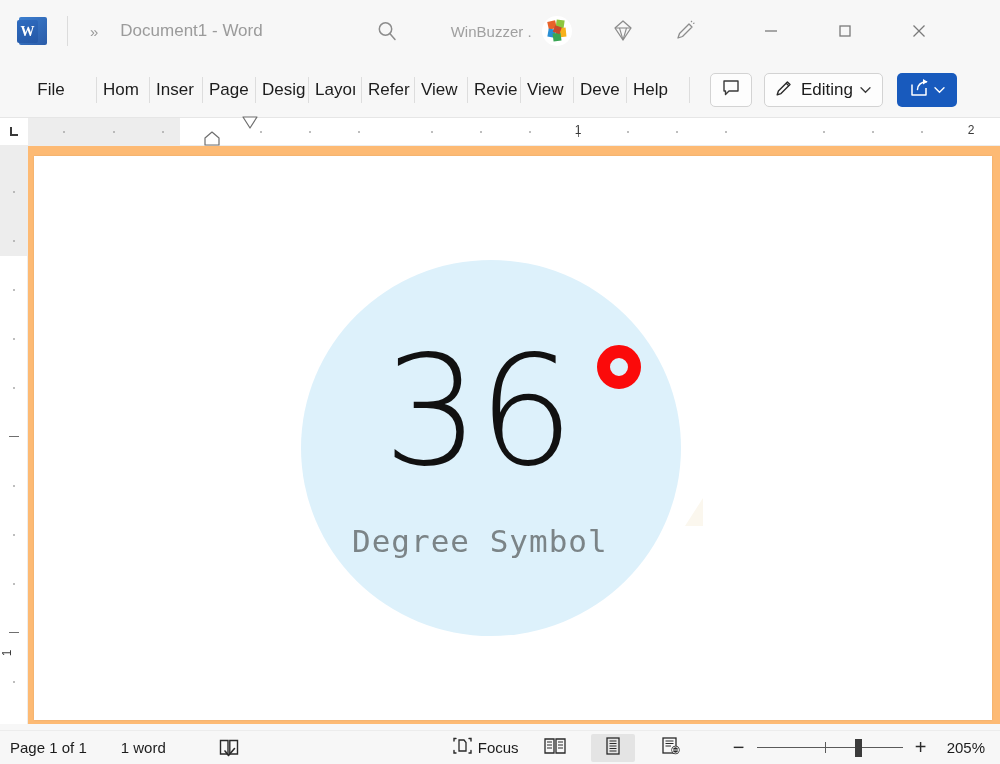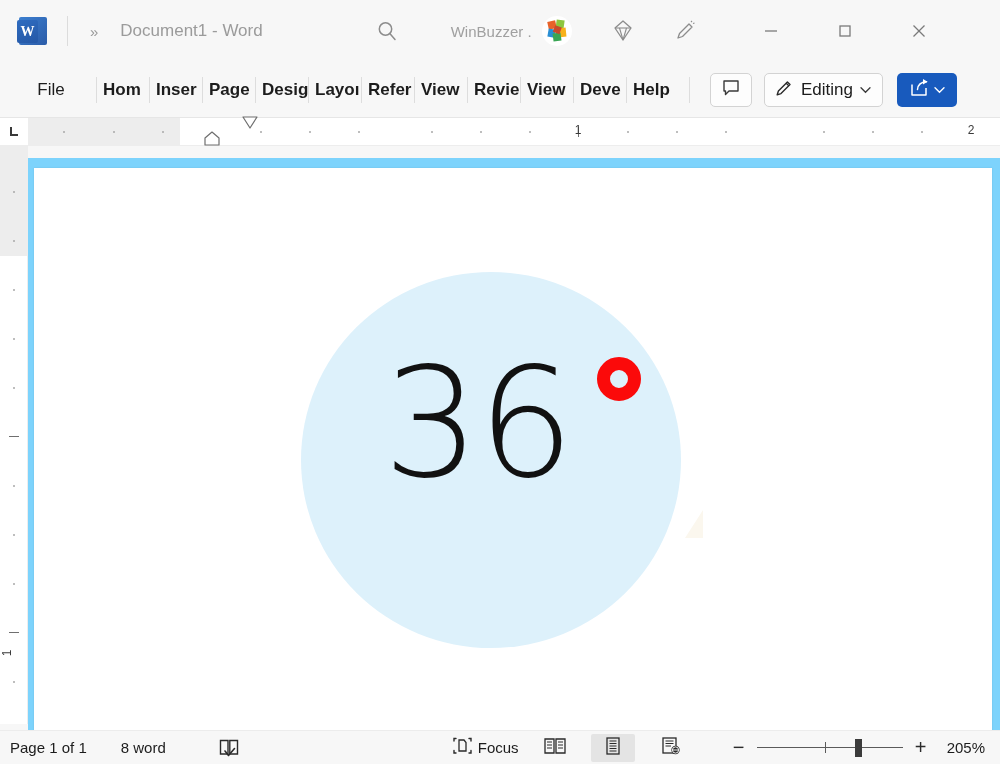--- a/index.html
+++ b/index.html
@@ -102,21 +102,21 @@
     display: flex; align-items: center;
     white-space: nowrap;
     overflow: hidden;
     position: relative;
   }
   .tab-file { margin-left: 28px; width: 46px; justify-content: center; }
   .tab-div {
     width: 1px; height: 26px; background: #dddddd;
     flex: none;
   }
-  .tab-fixed { width: 52px; font-weight: bold; }
+  .tab-fixed { width: 52px; }
   .grp-sep {
     width: 1px; height: 26px; background: #dddddd;
     margin: 0 10px;
   }
   .comment-btn {
     width: 42px; height: 34px;
     border: 1px solid #d3d3d3; border-radius: 5px;
     background: #fdfdfd;
     display: flex; align-items: center; justify-content: center;
     margin-left: 10px;
@@ -194,23 +194,22 @@
   .vr-num {
     position: absolute; left: 4px;
     font-size: 12px; color: #3a3a3a;
     transform: rotate(-90deg);
   }
 
   
   .doc-area {
     position: absolute; left: 28px; top: 146px;
     width: 972px; height: 578px;
-    background: #7dd3fc;
+    background: #fdba74;
     overflow: hidden;
-    margin-top: 12px;
   }
   .page {
     position: absolute; left: 6px; top: 10px;
     width: 958px; height: 564px;
     background: #ffffff;
     box-shadow: 0 0 2px rgba(0,0,0,0.10);
   }
   .circle-art {
     position: absolute;
     left: 267px; top: 104px;
@@ -510,26 +509,27 @@
     <div class="page">
 
       <div class="circle-art"></div>
 
       <div class="num-36">36</div>
 
       <div class="deg-ring"></div>
 
       <div class="artifact"></div>
 
+      <div class="caption">Degree Symbol</div>
     </div>
   </div>
 
   <div class="statusbar">
     <div class="sb-item sb-pages">Page 1 of 1</div>
-    <div class="sb-item sb-words">8 word</div>
+    <div class="sb-item sb-words">1 word</div>
 
     <div class="sb-item sb-proof">
       <svg width="22" height="22" viewBox="0 0 22 22">
         <path d="M2.5 3.5 H10 V17 H2.5 Z" fill="none" stroke="#2a2a2a" stroke-width="1.4"></path>
         <path d="M11.8 3.5 H19.5 V17 H11.8 Z" fill="none" stroke="#2a2a2a" stroke-width="1.4"></path>
         <path d="M7 14 L10.5 18.5 L16.5 11.5" fill="none" stroke="#2a2a2a" stroke-width="1.6" stroke-linecap="round" stroke-linejoin="round"></path>
       </svg>
     </div>
 
     <div class="sb-item sb-focus">

